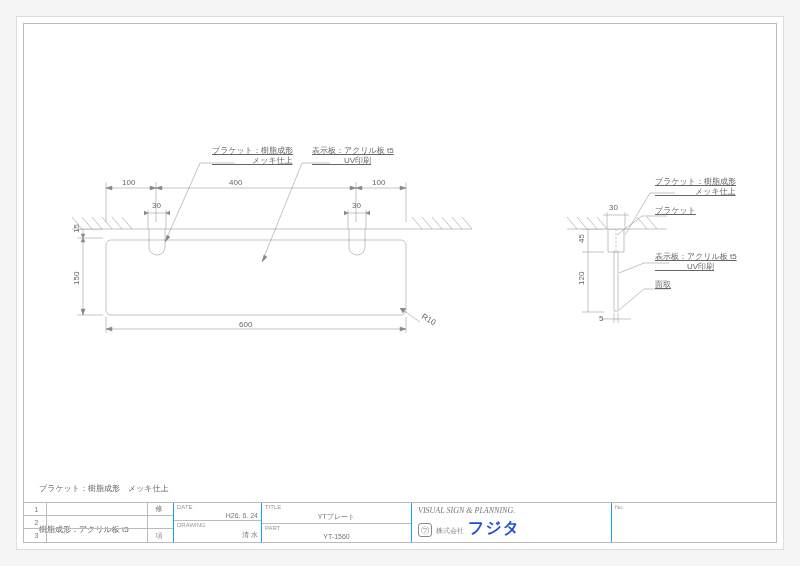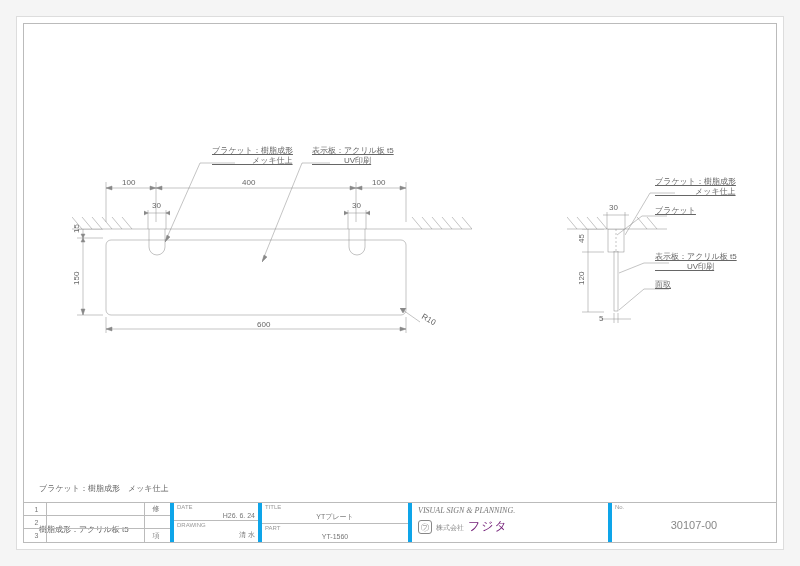--- a/index.html
+++ b/index.html
@@ -35,26 +35,26 @@
   .arrow { fill: #888; }
   .title-block {
     position: absolute;
     left: 7px; right: 7px; bottom: 7px;
     height: 40px;
     border-top: 1px solid #bbb;
     display: flex;
     font-size: 7px;
     color: #777;
   }
-  .tb-col { border-right: 4px solid #0ea5e9; position: relative; }
+  .tb-col { border-right: 1px solid #0ea5e9; position: relative; }
   .tb-row { border-bottom: 1px solid #bbb; height: 13.3px; display: flex; align-items: center; padding: 0 3px; }
   .tb-cell { padding: 1px 3px; }
   .tb-label { font-size: 6px; color: #999; }
   .logo-text { font-family: serif; font-style: italic; font-size: 8px; color: #777; }
-  .company { font-size: 12px; font-weight: normal; color: #701a75; letter-spacing: 1px;}
+  .company { font-size: 16px; font-weight: bold; color: #1d4ed8; letter-spacing: 1px;}
   .rev-col {
     width: 150px;
     display: flex; flex-direction: column;
   }
   .rev-col .tb-row { justify-content: flex-start; }
   .rev-num { width: 20px; border-right: 1px solid #bbb; height: 100%; display:flex;align-items:center;justify-content:center;}
   .rev-rest { flex:1; border-right: 1px solid #bbb; height:100%;}
   .rev-last { width:22px; height:100%; display:flex;align-items:center;justify-content:center;}
 </style>
 </head>
@@ -104,21 +104,21 @@
 
     <line x1="4" y1="6" x2="304" y2="6"></line>
     <polygon class="arrow" points="4,6 10,4 10,8"></polygon>
     <polygon class="arrow" points="54,6 48,4 48,8"></polygon>
     <polygon class="arrow" points="54,6 60,4 60,8"></polygon>
     <polygon class="arrow" points="254,6 248,4 248,8"></polygon>
     <polygon class="arrow" points="254,6 260,4 260,8"></polygon>
     <polygon class="arrow" points="304,6 298,4 298,8"></polygon>
   </svg>
   <span class="label" style="left:105px;top:161px;">100</span>
-  <span class="label" style="left:225px;top:161px;">400</span>
+  <span class="label" style="left:212px;top:161px;">400</span>
   <span class="label" style="left:355px;top:161px;">100</span>
 
   <svg class="dim" style="left:127px;top:190px;width:26px;height:22px;">
     <line x1="4" y1="22" x2="4" y2="3"></line>
       <line x1="22" y1="22" x2="22" y2="3"></line>
     <line x1="0" y1="6" x2="26" y2="6"></line>
     <polygon class="arrow" points="4,6 0,4 0,8"></polygon>
     <polygon class="arrow" points="22,6 26,4 26,8"></polygon>
   </svg>
   <span class="label" style="left:135px;top:184px;">30</span>
@@ -144,21 +144,21 @@
   <span class="label" style="left:55px;top:216px;transform:rotate(-90deg);transform-origin:left top;">15</span>
   <span class="label" style="left:55px;top:268px;transform:rotate(-90deg);transform-origin:left top;">150</span>
 
   <svg class="dim" style="left:85px;top:300px;width:312px;height:20px;">
     <line x1="4" y1="0" x2="4" y2="16"></line>
       <line x1="304" y1="0" x2="304" y2="16"></line>
     <line x1="4" y1="12" x2="304" y2="12"></line>
     <polygon class="arrow" points="4,12 10,10 10,14"></polygon>
     <polygon class="arrow" points="304,12 298,10 298,14"></polygon>
   </svg>
-  <span class="label" style="left:240px;top:303px;">600</span>
+  <span class="label" style="left:222px;top:303px;">600</span>
 
   <svg class="leader" style="left:383px;top:291px;width:30px;height:20px;">
     <line x1="0" y1="0" x2="20" y2="14"></line>
     <polygon class="arrow" points="0,0 6,0 3,5"></polygon>
   </svg>
   <span class="label" style="left:404px;top:298px;transform:rotate(30deg);">R10</span>
 
   <svg class="leader" style="left:148px;top:140px;width:70px;height:90px;">
     <line x1="0" y1="85" x2="35" y2="6"></line>
       <line x1="35" y1="6" x2="70" y2="6"></line>
@@ -291,17 +291,16 @@
       <div class="logo-text">VISUAL  SIGN &amp; PLANNING.</div>
       <div style="display:flex;align-items:baseline;gap:4px;margin-top:3px;">
         <span style="display:inline-block;border:1px solid #888;border-radius:3px;width:14px;height:14px;text-align:center;line-height:13px;font-size:9px;">㋫</span>
         <span style="font-size:7px;color:#888;">株式会社</span>
         <span class="company">フジタ</span>
       </div>
     </div>
 
     <div class="tb-col" style="flex:1;border-right:none;">
       <div class="tb-cell tb-label">No.</div>
-      <div class="tb-cell" style="text-align:center;font-size:11px;padding-top:8px;color:#888;">30107-00</div>
     </div>
   </div>
 
 </div>
 
 </body></html>

